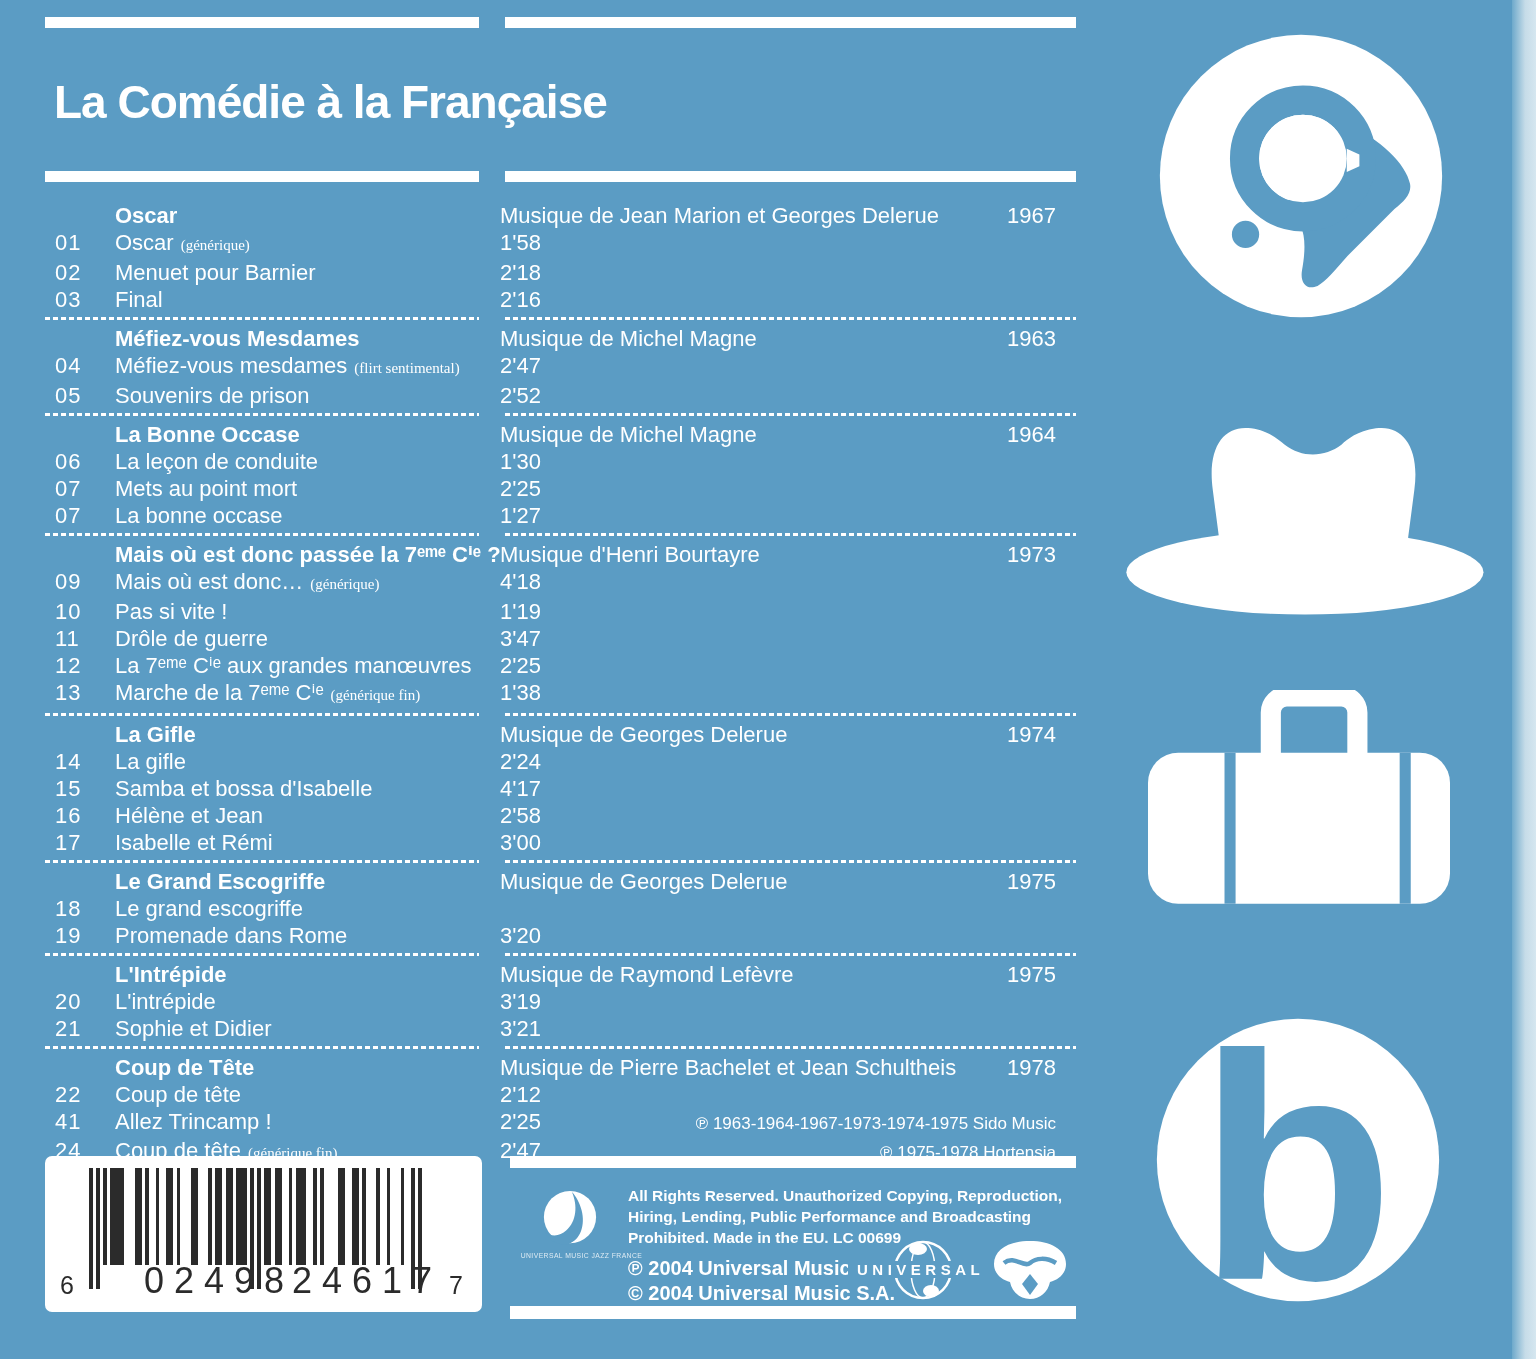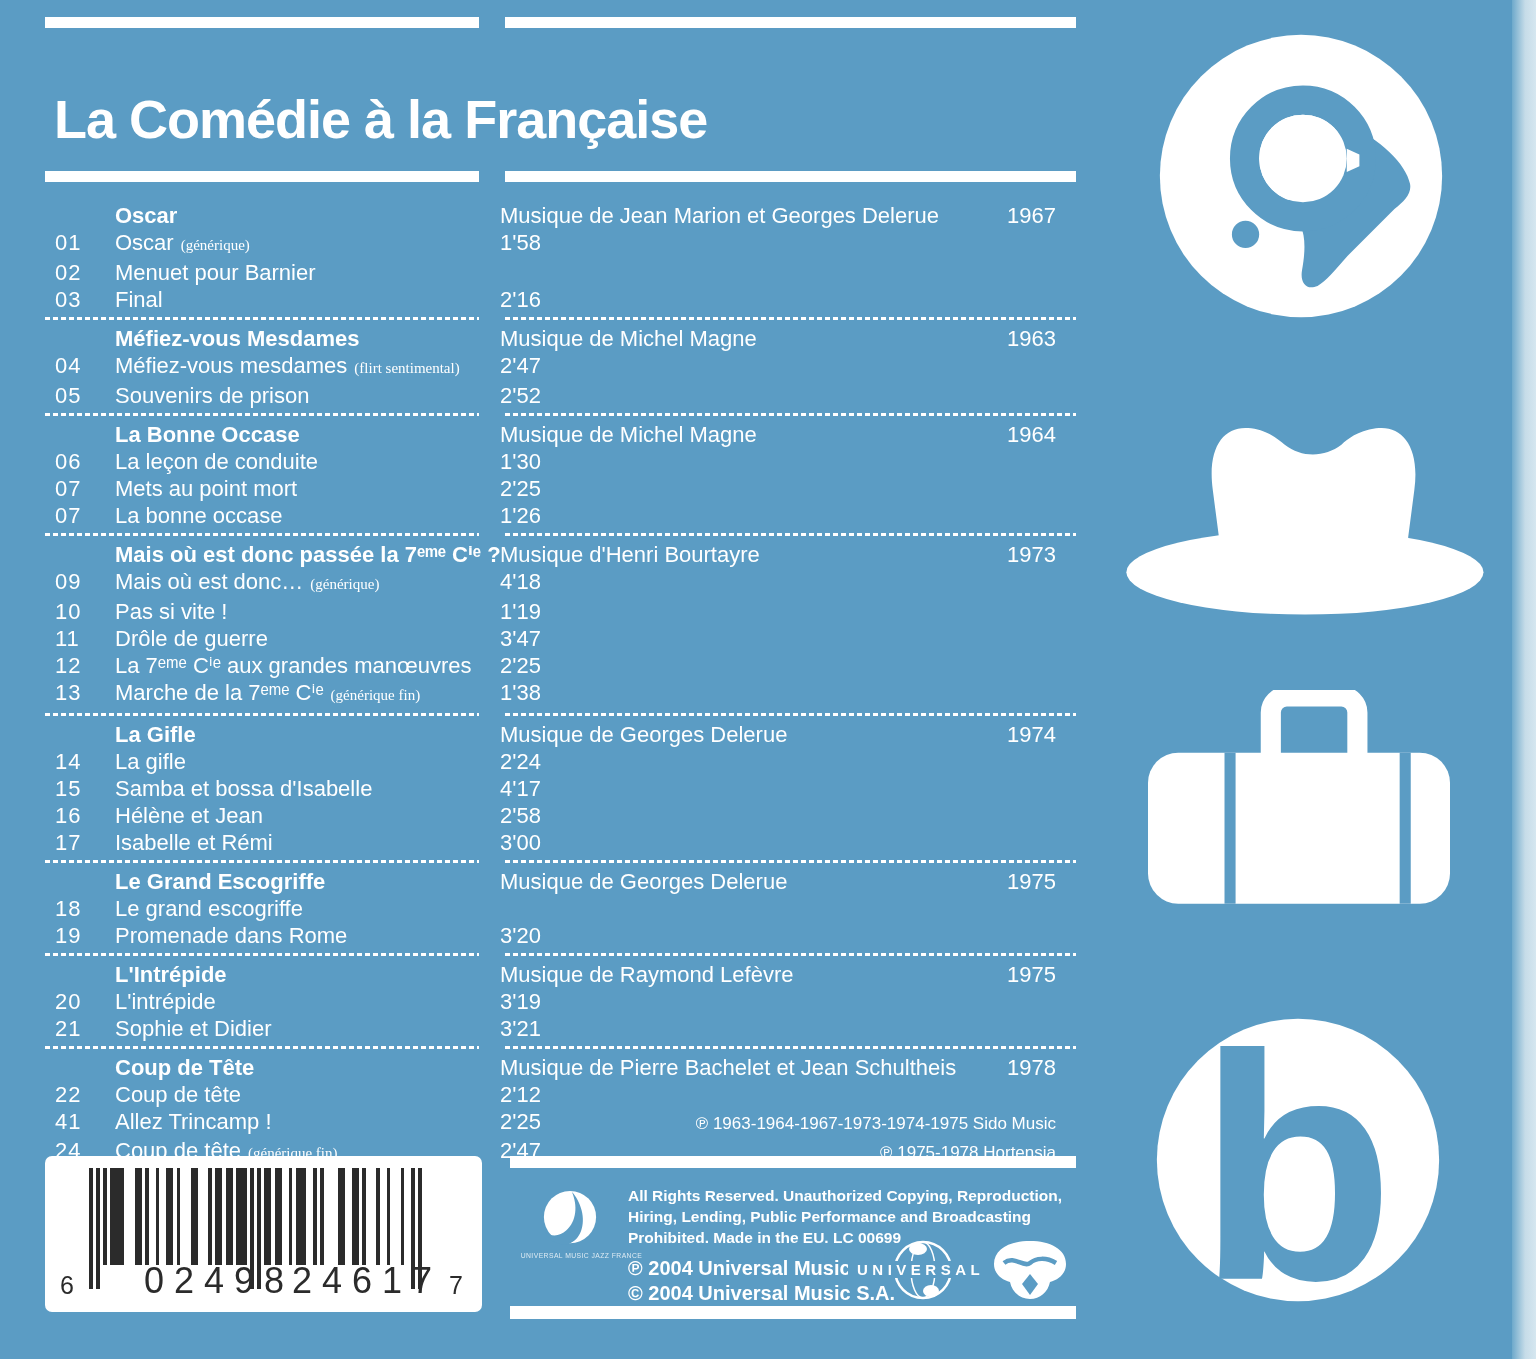--- a/index.html
+++ b/index.html
@@ -7,21 +7,21 @@
   .page{position:relative;width:1536px;height:1359px;background:var(--bg);overflow:hidden;
         color:var(--fg);font-family:"Liberation Sans","DejaVu Sans",sans-serif;}
 
   
   .rules{position:absolute;left:45px;width:1031px;display:flex;gap:26px;}
   .rules .sl{width:434px;height:11px;background:#fff;}
   .rules .sr{flex:1;height:11px;background:#fff;}
   #rules-top{top:17px;}
   #rules-mid{top:171px;}
 
-  .album-title{position:absolute;left:54px;top:52px;font-size:54px;font-weight:700;
+  .album-title{position:absolute;left:54px;top:44px;font-size:46px;font-weight:700;
                letter-spacing:-1px;white-space:nowrap;}
 
   
   #sections{position:absolute;left:45px;top:202px;width:1031px;}
   .row{display:grid;grid-template-columns:70px 385px 1fr;line-height:27px;font-size:22px;
        align-items:baseline;}
   .num{padding-left:10px;letter-spacing:1px;}
   .sec-title{font-weight:700;white-space:nowrap;grid-column:2;}
   .t-cell{white-space:nowrap;}
   .t-note{font-size:15px;margin-left:7px;font-family:Liberation Serif, serif;}
@@ -109,20 +109,24 @@
     <span class="t-cell"><span>Oscar</span><span class="t-note">(générique)</span></span>
     <span class="col-b">
       <span class="dur">1'58</span>
 
     </span>
   </div>
 
   <div class="row trk">
     <span class="num">02</span>
     <span class="t-cell"><span>Menuet pour Barnier</span></span>
+    <span class="col-b">
+      <span class="dur">2'18</span>
+
+    </span>
   </div>
 
   <div class="row trk">
     <span class="num">03</span>
     <span class="t-cell"><span>Final</span></span>
     <span class="col-b">
       <span class="dur">2'16</span>
 
     </span>
   </div>
@@ -194,21 +198,21 @@
     <span class="col-b">
       <span class="dur">2'25</span>
 
     </span>
   </div>
 
   <div class="row trk">
     <span class="num">07</span>
     <span class="t-cell"><span>La bonne occase</span></span>
     <span class="col-b">
-      <span class="dur">1'26</span>
+      <span class="dur">1'27</span>
 
     </span>
   </div>
 </div>
   </div>
 
   <div class="sep">
         <i class="sl"></i>
         <i class="sr"></i>
       </div>

